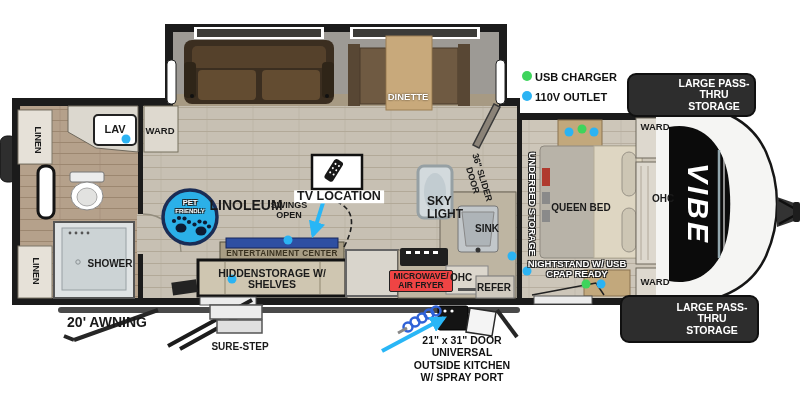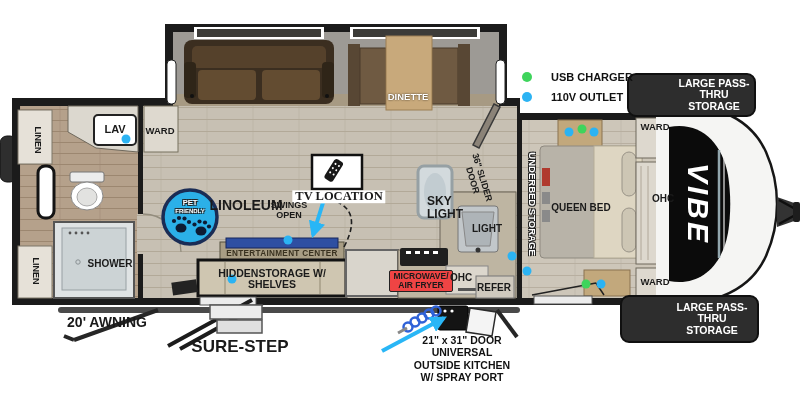--- a/index.html
+++ b/index.html
@@ -5,26 +5,26 @@
   html,body{margin:0;padding:0;background:#fff;}
   .stage{position:relative;width:800px;height:400px;background:#fff;overflow:hidden;
          font-family:"Liberation Sans",sans-serif;}
   .stage svg{position:absolute;left:0;top:0;}
   .lbl{position:absolute;font-weight:bold;color:#1a1a1a;text-align:center;
        line-height:1.06;white-space:nowrap;transform:translate(-50%,-50%);z-index:5;}
   .wrap{white-space:normal;}
   .v{transform:translate(-50%,-50%) rotate(90deg);}
   .w{color:#fff;text-shadow:-1px -1px 0 #222,1px -1px 0 #222,-1px 1px 0 #222,1px 1px 0 #222;}
   .soft{color:#fff;text-shadow:0 0 2px rgba(0,0,0,.8);}
-  .whitebg{background:#fff;padding:0 3px;font-family:Liberation Serif, serif;}
+  .whitebg{background:#fff;padding:0 3px;}
   .boxed{background:#ef4444;border:1px solid #222;border-radius:2px;padding:1px 2px;}
   .passbox{position:absolute;background:#2d2d2d;border:2px solid #101010;border-radius:9px;
        color:#fff;font-weight:bold;font-size:10.5px;line-height:11.5px;display:flex;
        align-items:center;justify-content:center;text-align:center;z-index:5;padding-left:45px;}
-  .legrow{position:absolute;display:flex;align-items:center;gap:19px;font-weight:bold;
+  .legrow{position:absolute;display:flex;align-items:flex-start;gap:3px;font-weight:bold;
        font-size:11px;color:#111;z-index:5;}
   .dotchip{width:10px;height:10px;border-radius:50%;display:inline-block;}
   .okblock{position:absolute;transform:translateX(-50%);text-align:center;font-weight:bold;
        font-size:10.5px;line-height:12.4px;color:#111;z-index:5;}
 </style>
 </head>
 <body>
 
 <div class="stage">
 
@@ -251,32 +251,33 @@
 <div class="lbl w" style="left:190px;top:203px;font-size:7.5px;">PET</div>
 <div class="lbl w" style="left:190px;top:211px;font-size:6px;">FRIENDLY</div>
 <div class="lbl whitebg" style="left:339px;top:197px;font-size:12.5px;">TV LOCATION</div>
 <div class="lbl wrap" style="left:289px;top:211px;width:50px;font-size:9px;">SWINGS OPEN</div>
 <div class="lbl" style="left:282px;top:254px;font-size:8.2px;color:#3a3220;letter-spacing:.3px;">ENTERTAINMENT CENTER</div>
 <div class="lbl wrap" style="left:272px;top:279px;width:118px;font-size:10.5px;">HIDDENSTORAGE W/ SHELVES</div>
 
 <div class="lbl wrap boxed" style="left:421px;top:281px;width:58px;font-size:8.5px;">MICROWAVE/ AIR FRYER</div>
 <div class="lbl" style="left:461px;top:278px;font-size:10px;">OHC</div>
 <div class="lbl" style="left:494px;top:288px;font-size:10px;">REFER</div>
-<div class="lbl" style="left:487px;top:229px;font-size:10px;">LIGHT</div>
+<div class="lbl" style="left:487px;top:229px;font-size:10px;">SINK</div>
 <div class="lbl wrap" style="left:435px;top:208px;width:16px;font-size:12px;">SKY LIGHT</div>
 <div class="lbl wrap" style="left:477px;top:179px;width:54px;font-size:9px;transform:translate(-50%,-50%) rotate(73deg);">36" SLIDER DOOR</div>
 
 <div class="lbl v w" style="left:532px;top:204px;font-size:9.5px;">UNDERBED STORAGE</div>
 <div class="lbl" style="left:581px;top:208px;font-size:10px;">QUEEN BED</div>
+<div class="lbl wrap w" style="left:577px;top:269px;width:118px;font-size:9.5px;">NIGHTSTAND W/ USB CPAP READY</div>
 <div class="lbl" style="left:655px;top:127px;font-size:9.5px;">WARD</div>
 <div class="lbl" style="left:663px;top:199px;font-size:10px;">OHC</div>
 <div class="lbl" style="left:655px;top:282px;font-size:9.5px;">WARD</div>
 
 <div class="lbl" style="left:107px;top:322px;font-size:14px;">20' AWNING</div>
-<div class="lbl" style="left:240px;top:347px;font-size:17px;">SURE-STEP</div>
+<div class="lbl" style="left:240px;top:347px;font-size:10px;">SURE-STEP</div>
 
 <div class="okblock" style="left:462px;top:334px;">
   <div>21" x 31" DOOR</div>
   <div>UNIVERSAL</div>
   <div>OUTSIDE KITCHEN</div>
   <div>W/ SPRAY PORT</div>
 </div>
 
 <div class="lbl" style="left:698px;top:204px;font-size:30px;font-style:italic;font-weight:900;color:#fff;letter-spacing:3px;transform:translate(-50%,-50%) rotate(90deg);text-shadow:none;">VIBE</div>
 

